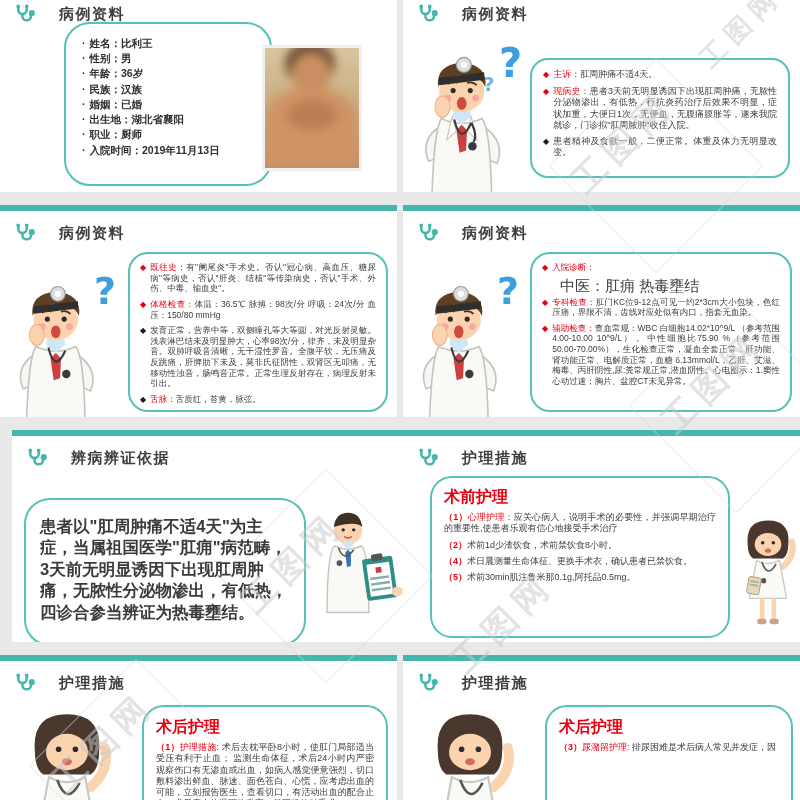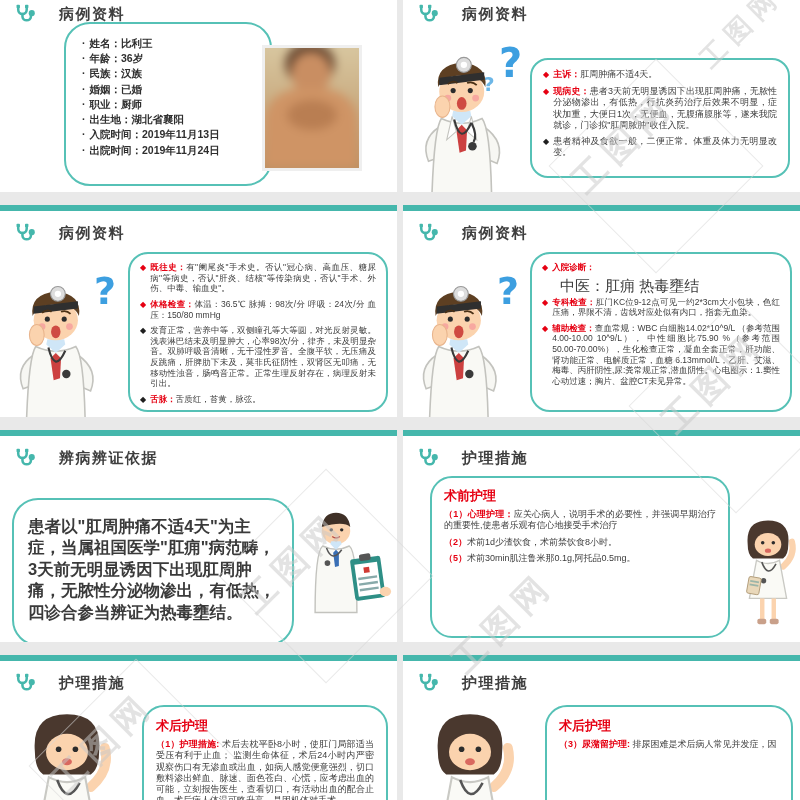--- a/index.html
+++ b/index.html
@@ -14,28 +14,28 @@
   .steth{width:22px;height:20px;display:inline-block;}
   .tbox{position:absolute;border:2px solid #56c1b6;border-radius:20px;box-sizing:border-box;
         background:#fff;z-index:2;}
   .abs{position:absolute;}
   .red{color:#e60012;}
   .blk{color:#1f1f1f;}
   .bitem{display:flex;align-items:flex-start;margin-bottom:5px;}
   .dia{font-size:8px;line-height:1.5;margin-right:4px;flex:0 0 auto;}
   .btext{margin:0;font-size:9px;line-height:1.25;color:#3c3c3c;text-align:justify;}
   .btext.sm{font-size:8.5px;}
-  .blab{font-weight:bold;}
+  .blab{font-weight:normal;}
   .flist{list-style:none;margin:0;padding:12px 8px 0 16px;}
   .flist li{font-size:10.5px;font-weight:bold;color:#2e2e2e;line-height:1.45;}
   .fdot{margin-right:4px;}
   .qmark{position:absolute;font-weight:bold;color:#3d9fe0;z-index:2;
          font-family:"DejaVu Sans",sans-serif;}
   .bigp{margin:0;font-size:16.5px;font-weight:bold;color:#3a3a3a;line-height:1.3;}
-  .nhead{margin:0 0 4px 0;font-size:13px;font-weight:bold;}
+  .nhead{margin:0 0 4px 0;font-size:16px;font-weight:bold;}
   .nitem{margin:0 0 5px 0;font-size:9px;line-height:1.25;color:#3c3c3c;text-align:justify;}
   .nnum{font-weight:bold;}
   .diag{margin:1px 0 1px 18px;font-size:15px;color:#3c3c3c;line-height:1.3;}
   .photo{position:absolute;border:3px solid #efefef;background:#c9b089;overflow:hidden;z-index:2;}
   .photo .blurwrap{position:absolute;inset:-8px;filter:blur(5px);}
   .wm{position:absolute;color:#c9c9c9;opacity:.5;font-size:34px;font-weight:bold;
       transform:rotate(-45deg);letter-spacing:8px;z-index:6;pointer-events:none;}
   .wmdiamond{position:absolute;border:1px solid #d7d7d7;opacity:.55;width:150px;height:150px;
       transform:rotate(45deg);z-index:6;pointer-events:none;}
   svg{display:block;}
@@ -54,27 +54,27 @@
             <rect x="13" y="0" width="4" height="4" rx="1" fill="#45b7ac"></rect>
             <path d="M10 11 v3 a5 4.5 0 0 0 10 0 v-2" fill="none" stroke="#45b7ac" stroke-width="3" stroke-linecap="round"></path>
             <circle cx="21" cy="10" r="3.6" fill="#45b7ac"></circle>
           </svg>
       </span>
       <h2 class="ttl">病例资料</h2>
     </div>
     <div class="tbox" style="left:28px;top:22px;width:208px;height:164px;border-radius:26px;margin-left:36px;">
       <ul class="flist">
         <li><span class="fdot">·</span><span class="flab">姓名：</span><span>比利王</span></li>
+        <li><span class="fdot">·</span><span class="flab">性别：</span><span>男</span></li>
         <li><span class="fdot">·</span><span class="flab">年龄：</span><span>36岁</span></li>
         <li><span class="fdot">·</span><span class="flab">民族：</span><span>汉族</span></li>
         <li><span class="fdot">·</span><span class="flab">婚姻：</span><span>已婚</span></li>
+        <li><span class="fdot">·</span><span class="flab">出生地：</span><span>湖北省襄阳</span></li>
         <li><span class="fdot">·</span><span class="flab">职业：</span><span>厨师</span></li>
-        <li><span class="fdot">·</span><span class="flab">出生地：</span><span>湖北省襄阳</span></li>
         <li><span class="fdot">·</span><span class="flab">入院时间：</span><span>2019年11月13日</span></li>
-        <li><span class="fdot">·</span><span class="flab">出院时间：</span><span>2019年11月24日</span></li>
       </ul>
     </div>
     <div class="photo" style="left:262px;top:45px;width:94px;height:120px;">
       <div class="blurwrap">
         <div class="abs" style="inset:0;background:linear-gradient(180deg,#d9c9a2,#b98d5f);"></div>
         <div class="abs" style="left:28px;top:2px;width:50px;height:44px;border-radius:50%;background:#6a4a33;"></div>
         <div class="abs" style="left:34px;top:12px;width:40px;height:42px;border-radius:50%;background:#c98e62;"></div>
         <div class="abs" style="left:8px;top:48px;width:92px;height:80px;border-radius:40% 40% 0 0;background:#cf9465;"></div>
         <div class="abs" style="left:30px;top:60px;width:50px;height:30px;border-radius:50%;background:#b97e52;"></div>
       </div>
@@ -245,21 +245,21 @@
         <span class="dia red">◆</span>
         <p class="btext sm"><span class="blab red">专科检查：</span><span>肛门KC位9-12点可见一约2*3cm大小包块，色红压痛，界限不清，齿线对应处似有内口，指套无血染。</span></p>
       </div>
       <div class="bitem">
         <span class="dia red">◆</span>
         <p class="btext sm"><span class="blab red">辅助检查：</span><span>查血常规：WBC 白细胞14.02*10^9/L （参考范围4.00-10.00  10^9/L）， 中性细胞比75.90 %（参考范围50.00-70.00%），生化检查正常，凝血全套正常，肝功能、肾功能正常、电解质正常，血糖 6.13mmol/L，乙肝、艾滋、梅毒、丙肝阴性,尿:粪常规正常,潜血阴性。心电图示：1.窦性心动过速；胸片、盆腔CT未见异常。</span></p>
       </div>
     </div>
   </section>
 
-  <section class="slide" style="left:0;top:430px;">
+  <section class="slide" style="left:12px;top:430px;">
     <div class="hdr">
       <span class="steth">
         <svg viewBox="0 0 26 22" width="22" height="20">
             <path d="M5 2 v4 a5 5 0 0 0 10 0 V2" fill="none" stroke="#45b7ac" stroke-width="3" stroke-linecap="round"></path>
             <rect x="3" y="0" width="4" height="4" rx="1" fill="#45b7ac"></rect>
             <rect x="13" y="0" width="4" height="4" rx="1" fill="#45b7ac"></rect>
             <path d="M10 11 v3 a5 4.5 0 0 0 10 0 v-2" fill="none" stroke="#45b7ac" stroke-width="3" stroke-linecap="round"></path>
             <circle cx="21" cy="10" r="3.6" fill="#45b7ac"></circle>
           </svg>
       </span>
@@ -304,20 +304,21 @@
             <path d="M10 11 v3 a5 4.5 0 0 0 10 0 v-2" fill="none" stroke="#45b7ac" stroke-width="3" stroke-linecap="round"></path>
             <circle cx="21" cy="10" r="3.6" fill="#45b7ac"></circle>
           </svg>
       </span>
       <h2 class="ttl">护理措施</h2>
     </div>
     <div class="tbox" style="left:27px;top:40px;width:300px;height:162px;border-radius:22px;padding:9px 12px;">
       <h3 class="nhead red">术前护理</h3>
       <p class="nitem"><span class="nnum red">（1）</span><span class="blab red">心理护理：</span><span>应关心病人，说明手术的必要性，并强调早期治疗的重要性,使患者乐观有信心地接受手术治疗</span></p>
       <p class="nitem"><span class="nnum red">（2）</span><span>术前1d少渣饮食，术前禁饮食8小时。</span></p>
+      <p class="nitem"><span class="nnum red">（4）</span><span>术日晨测量生命体征、更换手术衣，确认患者已禁饮食。</span></p>
       <p class="nitem"><span class="nnum red">（5）</span><span>术前30min肌注鲁米那0.1g,阿托品0.5mg。</span></p>
     </div>
     <div class="abs" style="left:334px;top:66px;z-index:2;">
       <svg viewBox="0 0 70 130" width="62" height="138">
         <path d="M52 60 Q66 48 62 32" stroke="#fbd3ae" stroke-width="7" fill="none" stroke-linecap="round"></path>
         <path d="M12 34 Q10 8 35 8 Q60 8 58 34 Q58 47 52 51 L18 51 Q12 47 12 34 Z" fill="#4a382e"></path>
         <ellipse cx="35" cy="35" rx="15" ry="13" fill="#fbd3ae"></ellipse>
         <circle cx="29" cy="33" r="2" fill="#2c2c2c"></circle>
         <circle cx="41" cy="33" r="2" fill="#2c2c2c"></circle>
         <ellipse cx="35" cy="42" rx="3.5" ry="2.5" fill="#d9685f"></ellipse>

